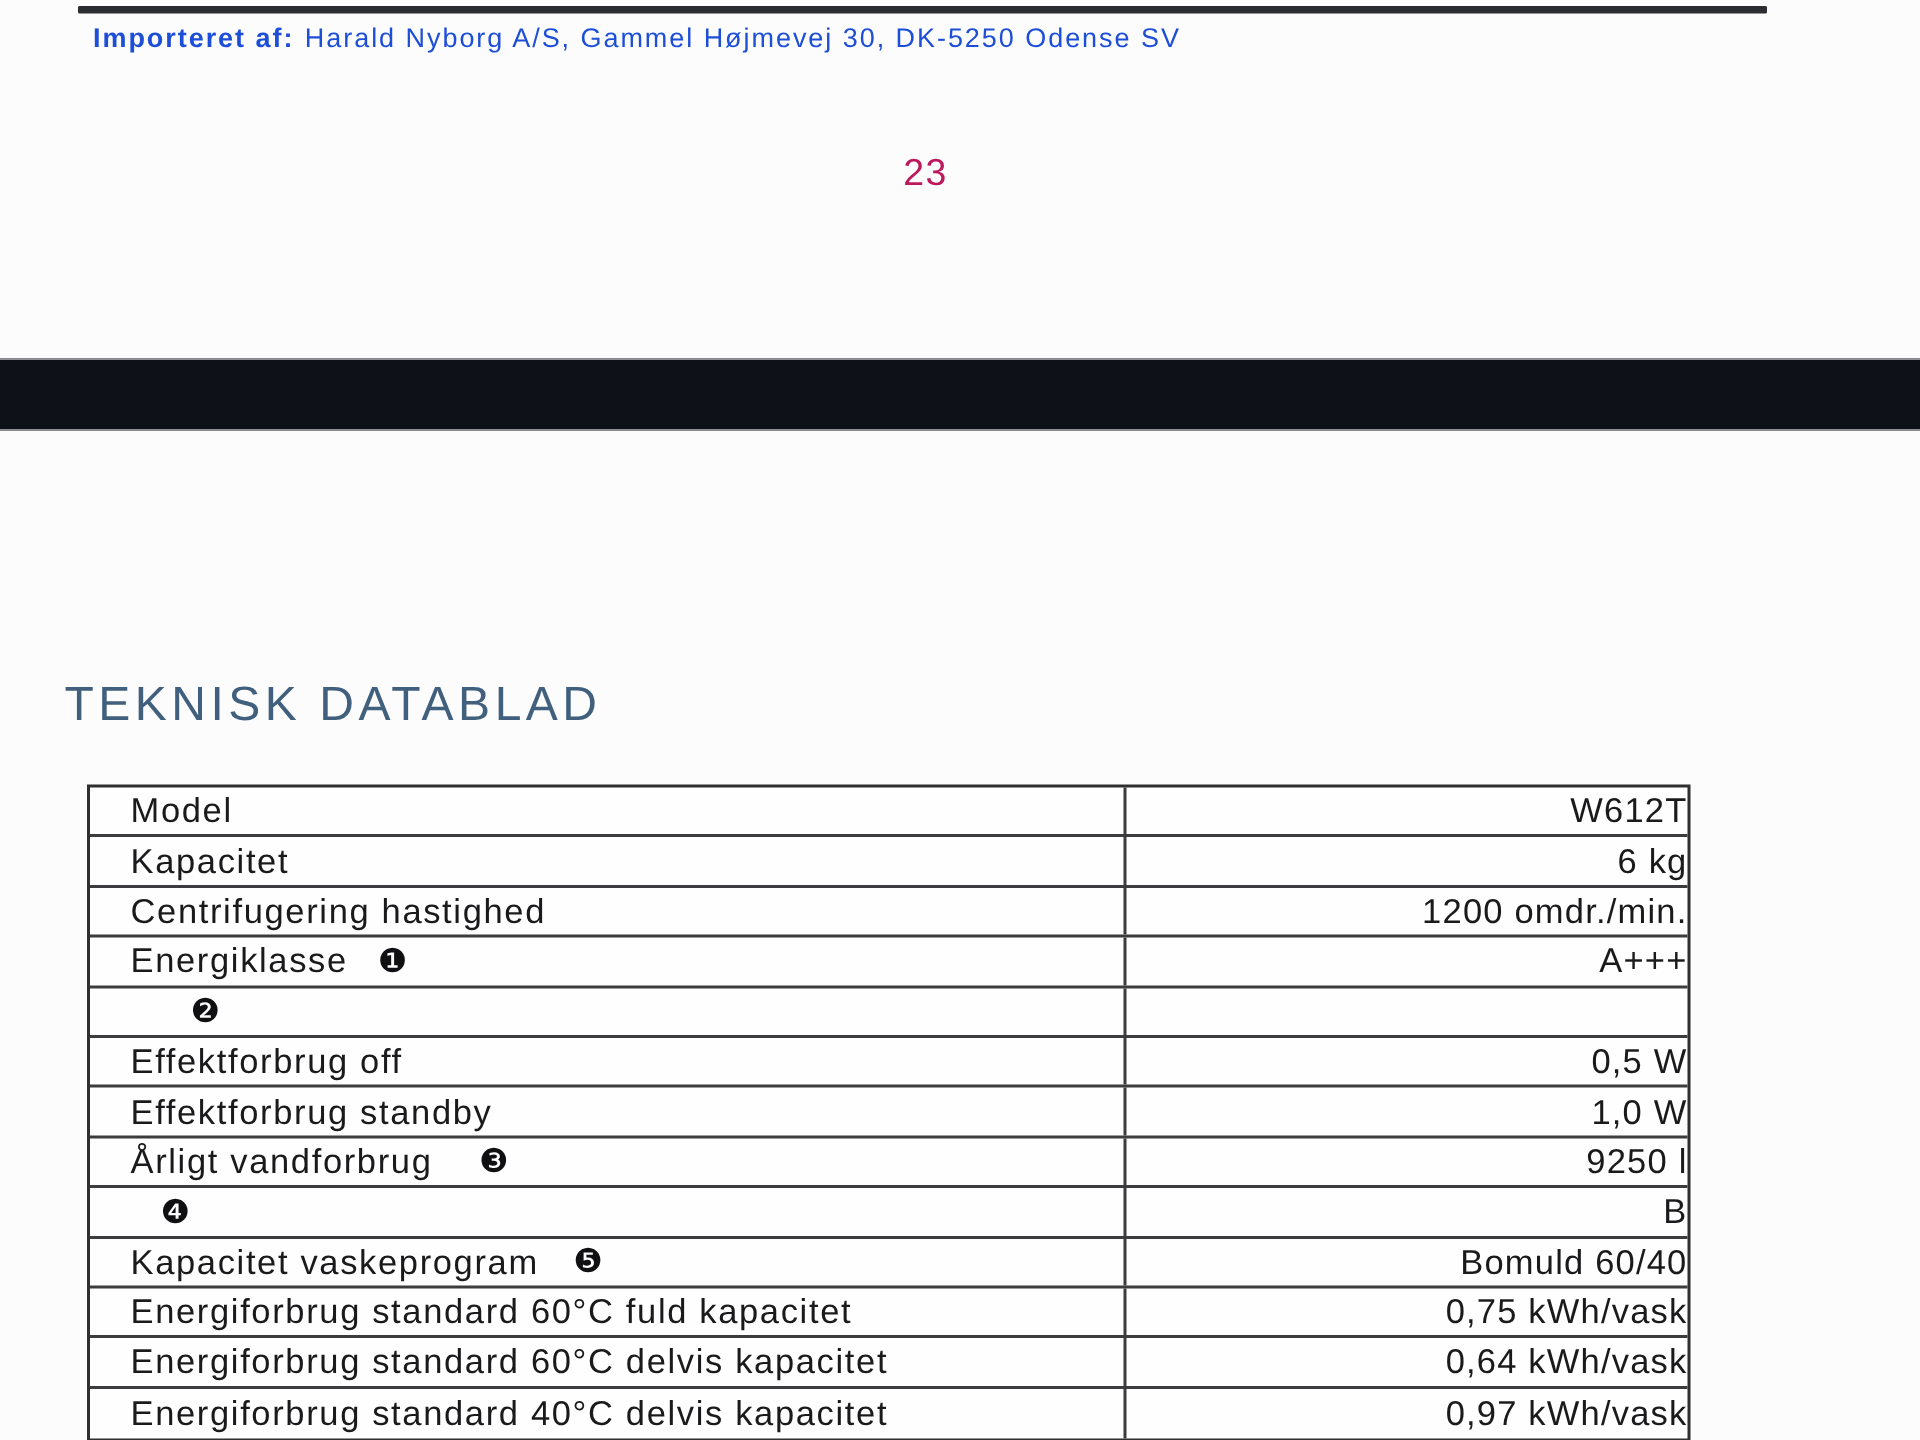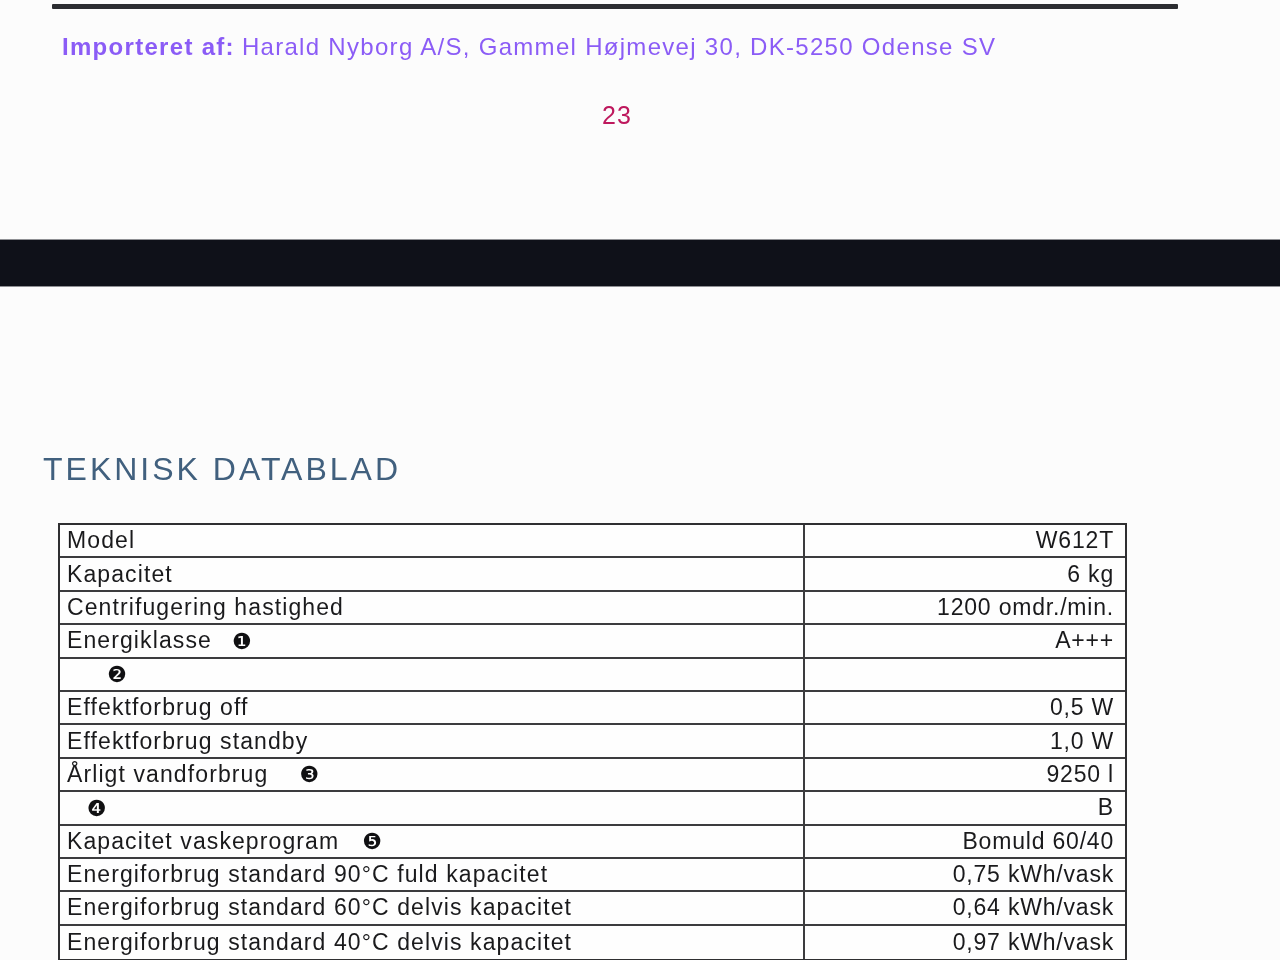--- a/index.html
+++ b/index.html
@@ -25,26 +25,26 @@
     width: 1126px;
     height: 5px;
     background: #2c2d31;
     border-radius: 1px;
   }
 
   
   .importer {
     position: absolute;
     left: 62px;
-    top: 33px;
+    top: 15px;
     margin: 0;
-    font-size: 24px;
+    font-size: 18px;
     font-weight: 500;
     letter-spacing: 1.3px;
-    color: #8b5cf6;
+    color: #1d4ed8;
     white-space: nowrap;
   }
   .importer-prefix {
     font-weight: 700;
     margin-right: 7px;
   }
 
   
   .page-number {
     position: absolute;
@@ -106,28 +106,27 @@
     display: flex;
     align-items: center;
     font-size: 23px;
     letter-spacing: 1.1px;
     color: #1a1a1c;
     box-sizing: border-box;
     white-space: nowrap;
     overflow: hidden;
   }
   .cell.label {
-    width: 745px;
+    width: 691px;
     border-right: 2px solid #3c3c3e;
-    padding-left: 7px;
+    padding-left: 27px;
   }
   .cell.value {
     flex: 1;
     justify-content: flex-end;
-    padding-right: 11px;
     letter-spacing: 0.8px;
   }
   .badge {
     font-family: "DejaVu Sans", sans-serif;
     font-size: 22px;
     line-height: 1;
     margin-left: 20px;
     color: #101012;
     position: relative;
     top: 1px;
@@ -227,21 +226,21 @@
   <div class="row">
     <div class="cell label">
       <span class="label-text">Kapacitet vaskeprogram</span>
       <span class="badge">❺</span>
     </div>
     <div class="cell value">Bomuld 60/40</div>
   </div>
 
   <div class="row">
     <div class="cell label">
-      <span class="label-text">Energiforbrug standard 90°C fuld kapacitet</span>
+      <span class="label-text">Energiforbrug standard 60°C fuld kapacitet</span>
 
     </div>
     <div class="cell value">0,75 kWh/vask</div>
   </div>
 
   <div class="row">
     <div class="cell label">
       <span class="label-text">Energiforbrug standard 60°C delvis kapacitet</span>
 
     </div>

